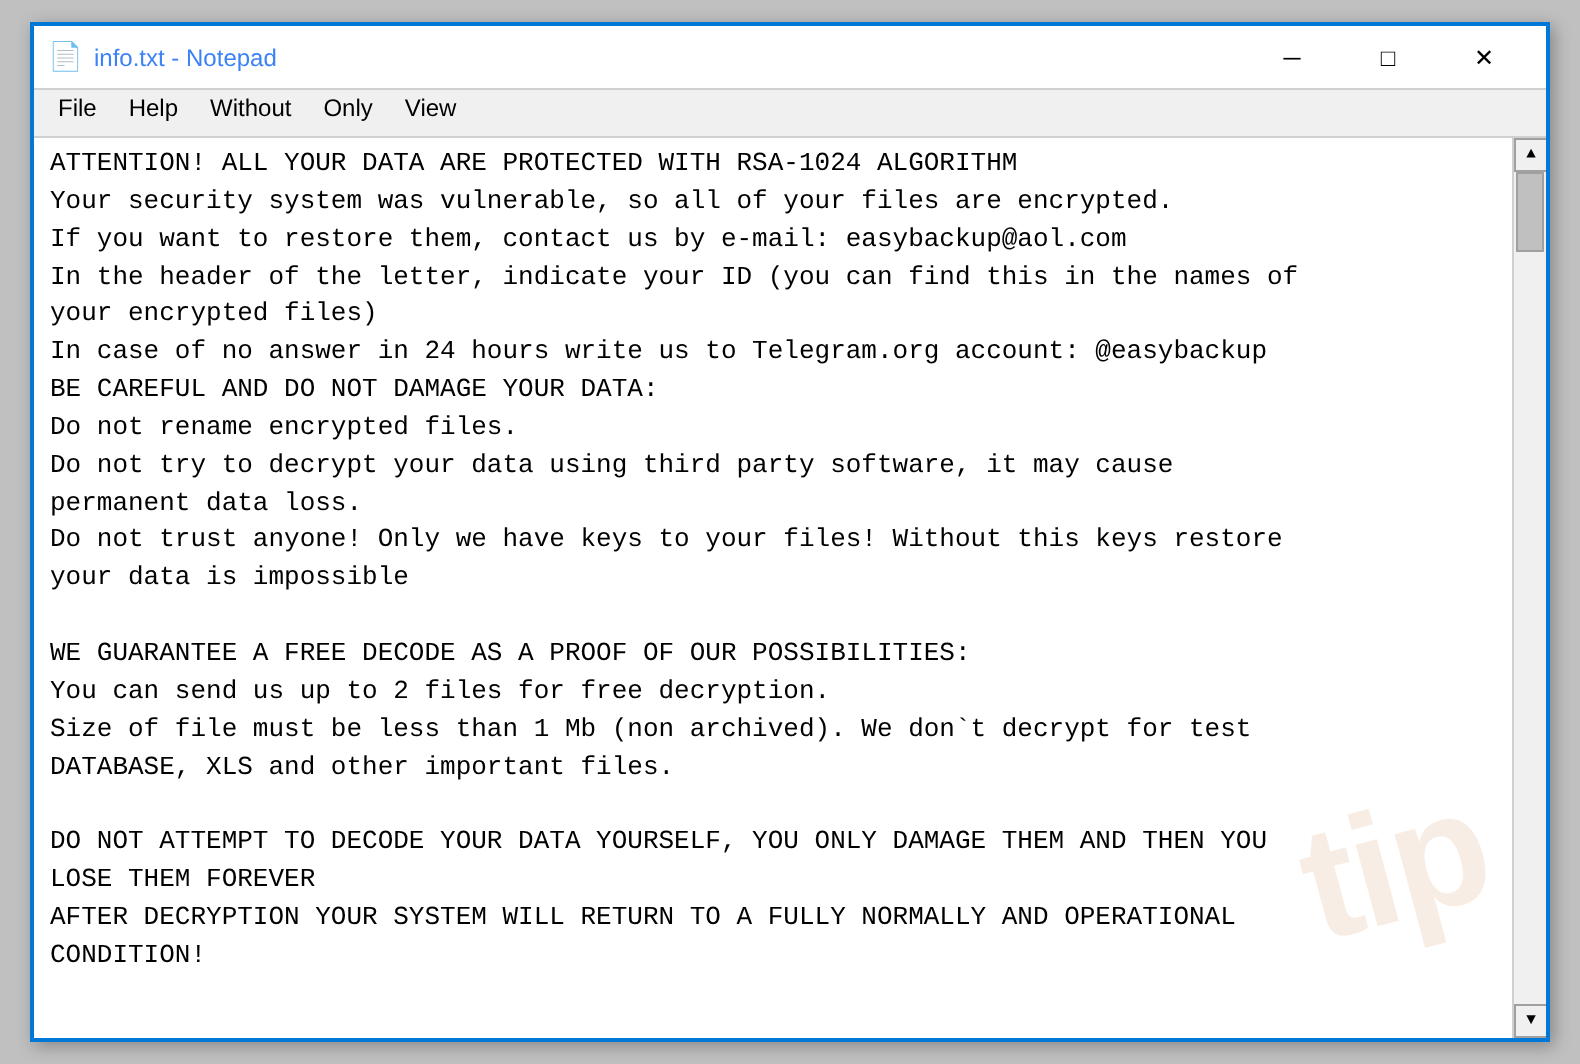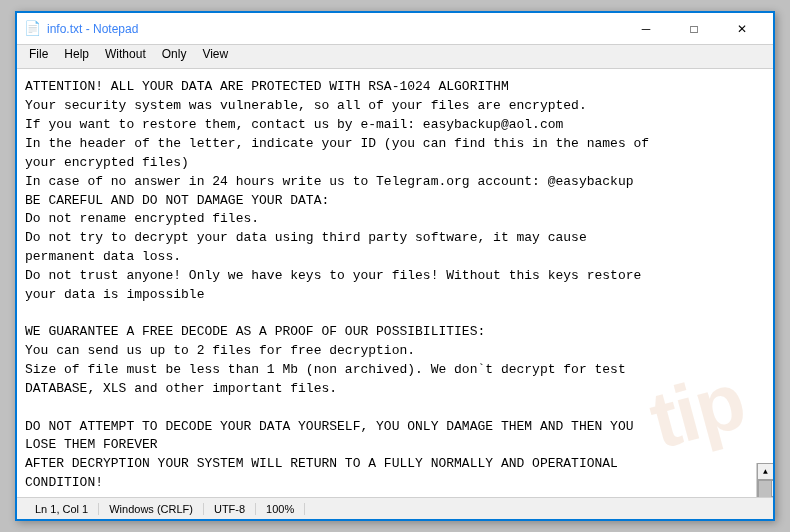--- a/index.html
+++ b/index.html
@@ -97,21 +97,20 @@
       cursor: pointer;
       color: #000;
     }
 
     .content-area {
       flex: 1;
       background: #ffffff;
       overflow: hidden;
       position: relative;
       display: flex;
-      align-items: flex-end;
     }
 
     .text-content {
       flex: 1;
       padding: 4px 8px;
       font-family: 'Courier New', Courier, monospace;
       font-size: 13px;
       line-height: 1.45;
       color: #000000;
       white-space: pre-wrap;
@@ -242,19 +241,13 @@
     <div class="watermark">tip</div>
     <div class="scrollbar">
       <div class="scrollbar-btn">▲</div>
       <div class="scrollbar-track">
         <div class="scrollbar-thumb"></div>
       </div>
       <div class="scrollbar-btn">▼</div>
     </div>
   </div>
 
-  <div class="status-bar">
-    <span class="status-item">Ln 1, Col 1</span>
-    <span class="status-item">Windows (CRLF)</span>
-    <span class="status-item">UTF-8</span>
-    <span class="status-item">100%</span>
-  </div>
 </div>
 
 </body></html>

